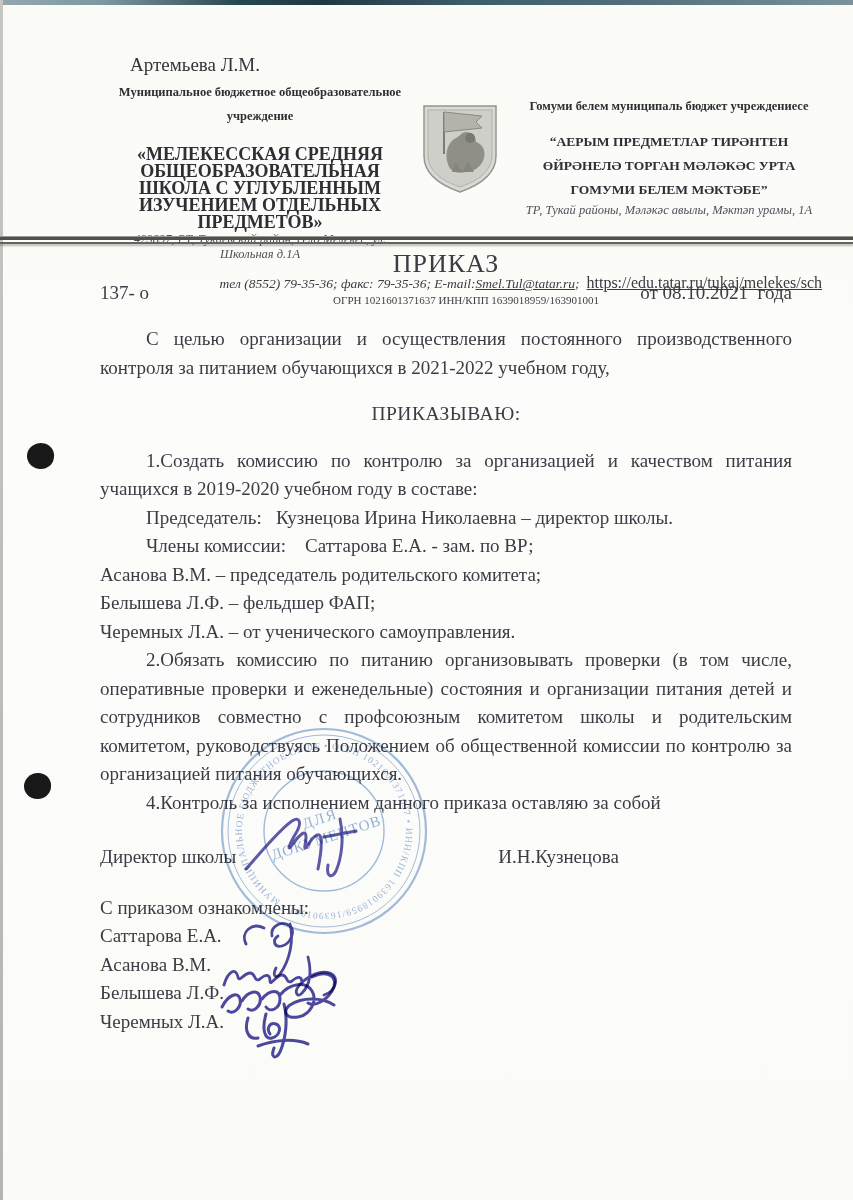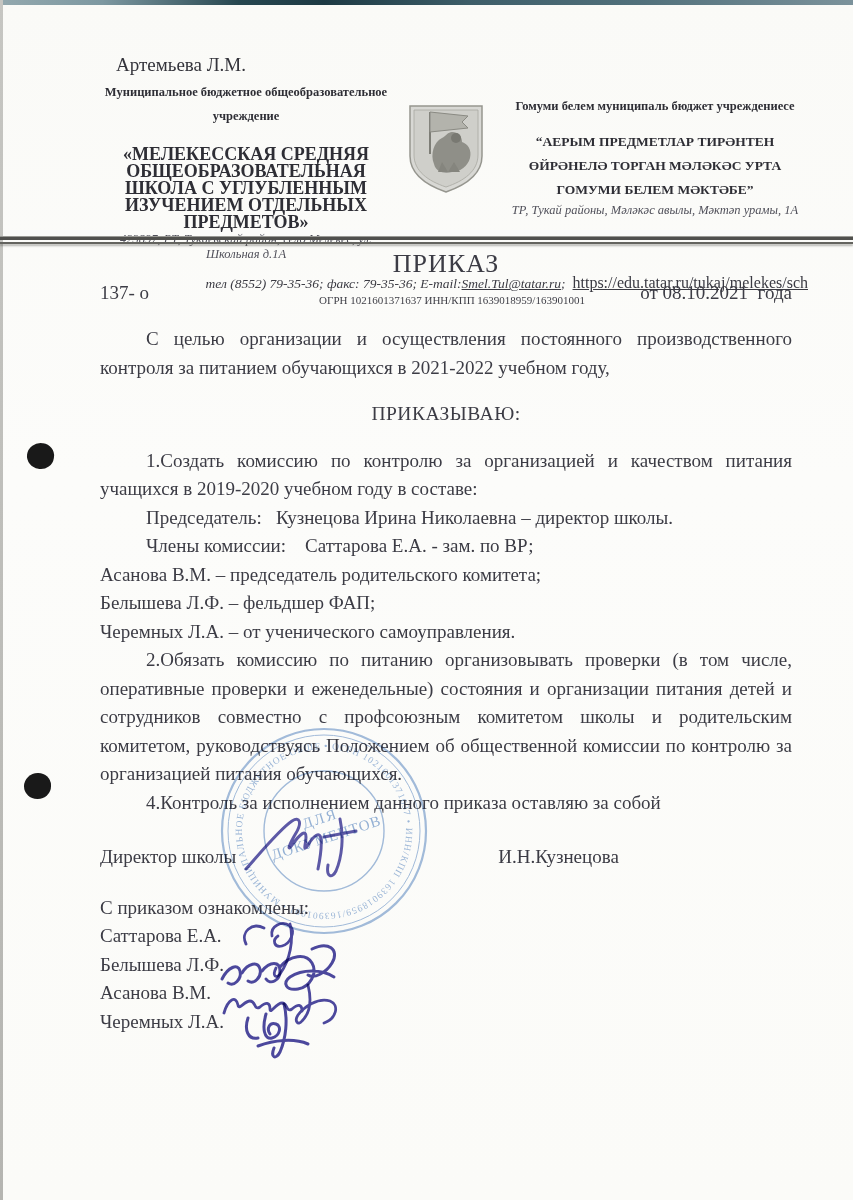--- a/index.html
+++ b/index.html
@@ -6,21 +6,21 @@
   .scan{position:relative;width:853px;height:1200px;margin:0 auto;overflow:hidden;
         background:linear-gradient(180deg,#fafaf7 0%,#fcfcfa 40%,#fbfbf8 100%);
         font-family:"Liberation Serif","DejaVu Serif",serif;color:#3e3e46;}
   .top-strip{position:absolute;top:0;left:0;width:853px;height:5px;
         background:linear-gradient(90deg,#93a8ae 0%,#7d98a1 12%,#274750 28%,#1d3a44 38%,#3d5d68 55%,#51707b 75%,#7b929b 100%);}
   .left-edge{position:absolute;top:0;left:0;width:3px;height:1200px;background:linear-gradient(180deg,#c6c6c2,#b5b5b1);}
   .hole{position:absolute;width:27px;height:26px;background:#191919;border-radius:52% 48% 50% 50%;}
   .h1{left:27px;top:443px;transform:rotate(8deg);}
   .h2{left:24px;top:773px;}
 
-  .header{position:absolute;top:54px;left:96px;width:712px;}
+  .header{position:absolute;top:54px;left:110px;width:712px;}
   .head-name{font-size:19px;margin-left:20px;color:#34343b;}
   .head-cols{display:flex;margin-top:4px;}
   .col-left{width:300px;text-align:center;}
   .col-mid{width:100px;text-align:center;padding-top:22px;}
   .col-right{flex:1;text-align:center;padding-top:14px;padding-left:6px;}
   .bold{font-weight:bold;color:#2e2e35;}
   .org-type{font-size:12.5px;line-height:24px;}
   .org-name-l{font-size:18px;line-height:17px;margin-top:18px;}
   .org-name-r{font-size:13.5px;line-height:24px;margin-top:12px;}
   .org-addr{font-style:italic;font-size:12.5px;line-height:15px;margin-top:1px;color:#50505a;}
@@ -151,37 +151,37 @@
       <span>Саттарова Е.А.</span>
       <svg class="sig" style="left:132px;top:-8px;" width="110" height="66" viewBox="0 0 110 66">
         <g stroke="#4d49a1" stroke-width="2.8" fill="none" stroke-linecap="round">
           <path d="M14,30 C8,18 20,8 32,14"></path>
           <path d="M40,22 C38,12 50,6 58,12 C64,18 58,30 50,32 C42,34 40,26 46,22"></path>
           <path d="M58,10 C62,26 58,46 48,60 C44,65 40,62 44,54"></path>
         </g>
       </svg>
     </div>
     <div class="ack-row">
+      <span>Асанова В.М.</span>
+      <svg class="sig" style="left:118px;top:-10px;" width="130" height="60" viewBox="0 0 130 60">
+        <g stroke="#4d49a1" stroke-width="2.8" fill="none" stroke-linecap="round">
+          <path d="M6,44 C10,30 18,26 20,36 C21,42 26,32 32,32 C38,32 36,42 42,38 C48,33 52,33 52,40 C52,46 58,34 64,34 C70,34 68,44 74,40 C80,35 84,35 84,42"></path>
+          <path d="M90,16 C94,32 92,44 84,52 C80,57 76,52 80,46 C86,38 100,28 112,32 C122,36 118,50 106,54"></path>
+        </g>
+      </svg>
+    </div>
+    <div class="ack-row">
       <span>Белышева Л.Ф.</span>
       <svg class="sig" style="left:114px;top:-14px;" width="130" height="62" viewBox="0 0 130 62">
         <g stroke="#4d49a1" stroke-width="3" fill="none" stroke-linecap="round">
           <path d="M8,42 C14,30 24,26 26,34 C28,42 20,50 14,46"></path>
           <path d="M28,36 C34,26 44,24 46,32 C48,40 40,48 34,44"></path>
           <path d="M48,34 C56,24 66,24 66,34 C66,44 56,48 52,42"></path>
           <path d="M66,30 C76,18 92,16 98,26 C104,36 96,50 84,52 C72,54 68,46 76,40 C88,32 108,32 120,40"></path>
           <path d="M98,12 C114,4 126,12 118,26 C112,36 100,42 94,38"></path>
-        </g>
-      </svg>
-    </div>
-    <div class="ack-row">
-      <span>Асанова В.М.</span>
-      <svg class="sig" style="left:118px;top:-10px;" width="130" height="60" viewBox="0 0 130 60">
-        <g stroke="#4d49a1" stroke-width="2.8" fill="none" stroke-linecap="round">
-          <path d="M6,44 C10,30 18,26 20,36 C21,42 26,32 32,32 C38,32 36,42 42,38 C48,33 52,33 52,40 C52,46 58,34 64,34 C70,34 68,44 74,40 C80,35 84,35 84,42"></path>
-          <path d="M90,16 C94,32 92,44 84,52 C80,57 76,52 80,46 C86,38 100,28 112,32 C122,36 118,50 106,54"></path>
         </g>
       </svg>
     </div>
     <div class="ack-row">
       <span>Черемных Л.А.</span>
       <svg class="sig" style="left:136px;top:-12px;" width="90" height="70" viewBox="0 0 90 70">
         <g stroke="#4d49a1" stroke-width="3" fill="none" stroke-linecap="round">
           <path d="M12,22 C8,34 12,44 22,42"></path>
           <path d="M30,18 C26,32 28,44 36,42 C44,40 46,30 40,28 C34,26 30,32 34,38"></path>
           <path d="M48,8 C52,24 50,42 44,56 C40,64 34,62 38,52"></path>

